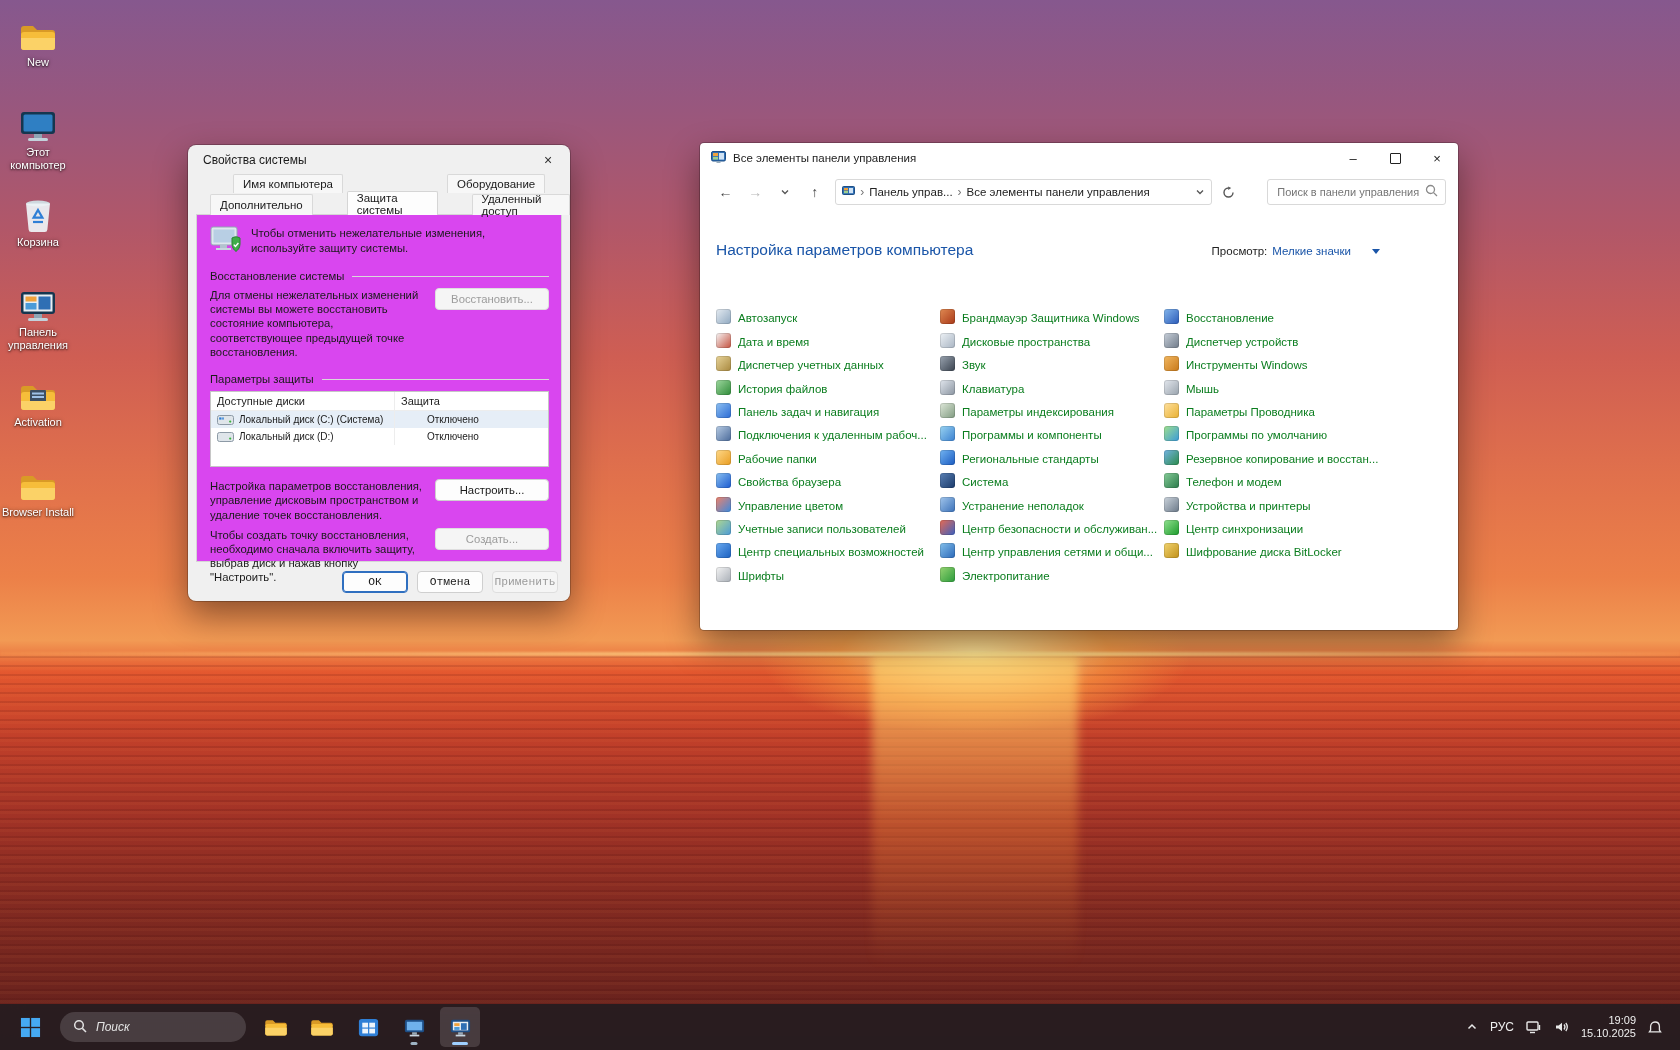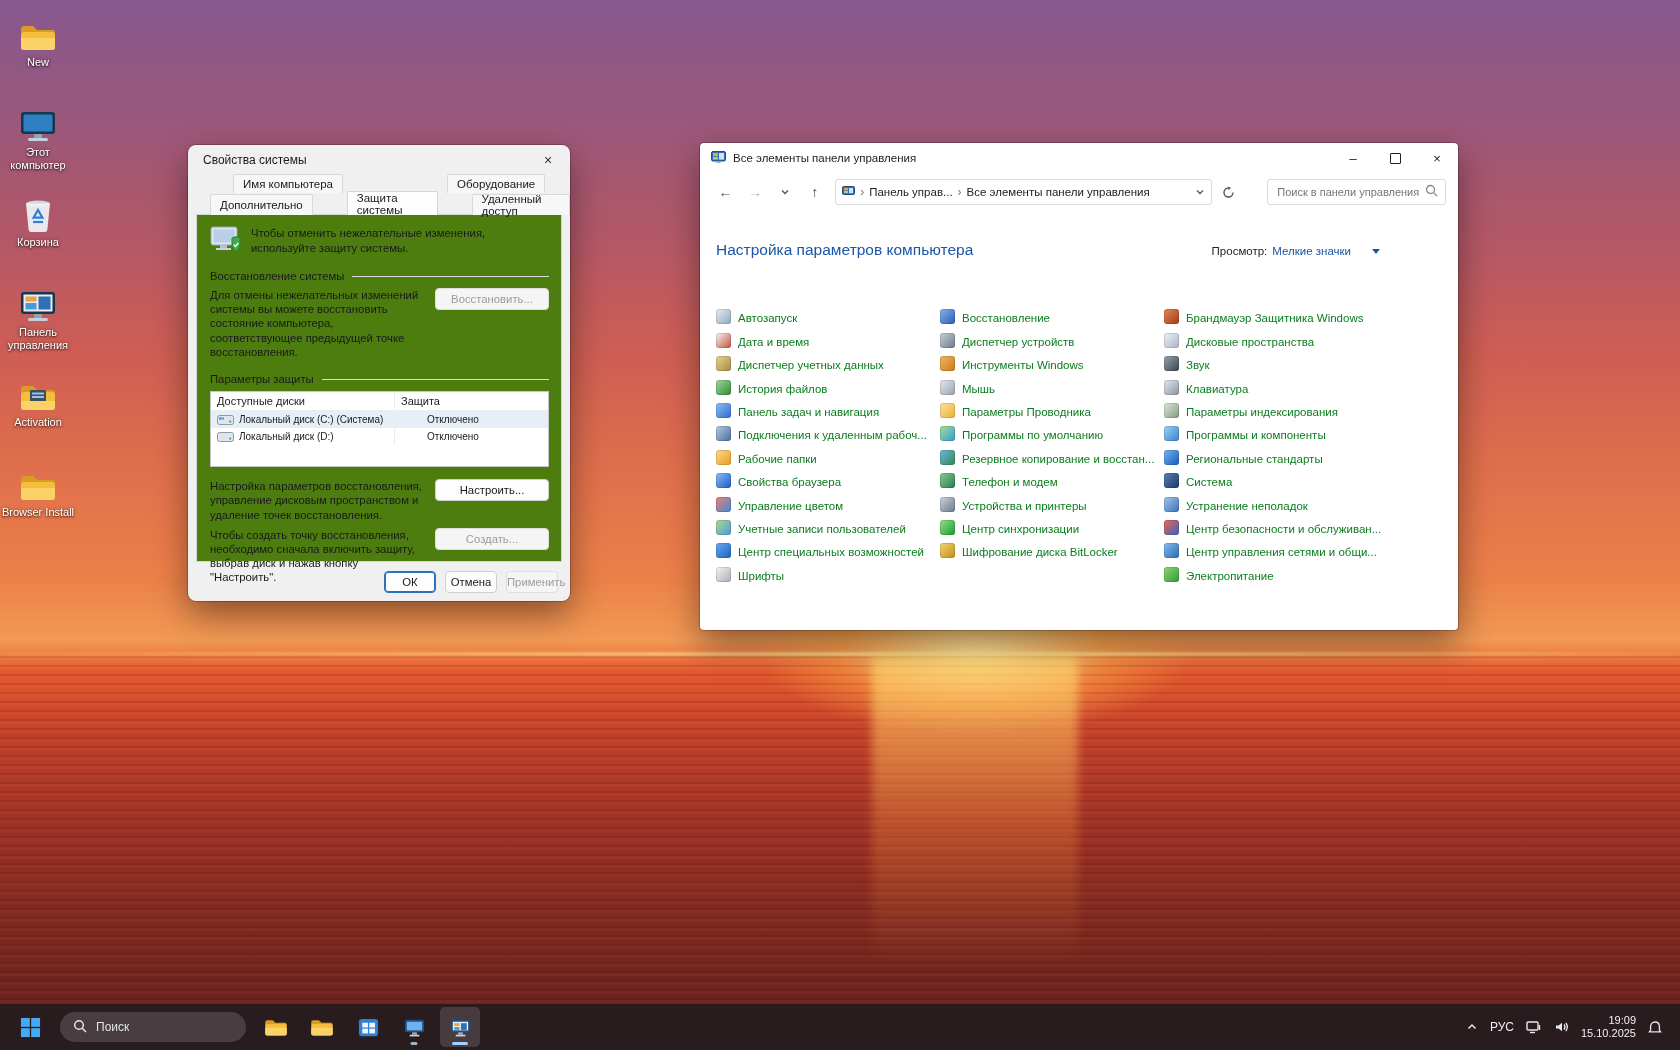--- a/index.html
+++ b/index.html
@@ -31,39 +31,39 @@
   .dlg-titlebar{height:30px;display:flex;align-items:center;padding:0 8px 0 15px;}
   .dlg-title{font-size:12px;color:#1a1a1a;}
   .dlg-close{margin-left:auto;width:28px;height:24px;display:flex;align-items:center;justify-content:center;font-size:14px;color:#333;cursor:pointer;}
   .tabrow{display:flex;align-items:flex-end;}
   .tabrow.back{padding-left:45px;gap:104px;height:18px;}
   .tabrow.front{padding-left:22px;gap:34px;height:22px;margin-bottom:-1px;position:relative;z-index:2;}
   .tab{background:#f7f7f7;border:1px solid #d9d9d9;border-bottom:none;border-radius:2px 2px 0 0;
     padding:0 9px;font-size:11.5px;display:flex;align-items:center;height:18px;color:#1a1a1a;cursor:pointer;}
   .tab.front{height:20px;}
   .tab.front.active{height:23px;background:#fdfdfd;border-color:#d5d5d5;position:relative;z-index:3;}
-  .sp-panel{margin:0 8px;background:#4d7c0f;border:1px solid #d5d5d5;height:348px;position:relative;z-index:1;box-sizing:border-box;}
+  .sp-panel{margin:0 8px;background:#d946ef;border:1px solid #d5d5d5;height:348px;position:relative;z-index:1;box-sizing:border-box;}
   .sp-intro{display:flex;gap:9px;margin:11px 12px 0 13px;align-items:flex-start;}
   .sp-intro-text{font-size:11.3px;line-height:1.3;width:292px;}
   .grp{display:flex;align-items:center;gap:8px;margin:14px 12px 0 13px;font-size:11.3px;color:#1a1a1a;}
   .grp .grp-line{flex:1;border-top:1px solid #d9d9d9;height:0;}
   .sp-row{display:flex;gap:10px;margin:6px 12px 0 13px;align-items:flex-start;}
   .sp-text{flex:1;font-size:11.3px;line-height:1.26;color:#1a1a1a;}
   .btn{flex:none;width:114px;height:22px;background:#fdfdfd;border:1px solid #cfcfcf;border-radius:4px;
     font-size:11.3px;color:#1a1a1a;font-family:inherit;cursor:pointer;padding:0;}
   .btn.disabled{color:#9c9c9c;background:#f5f5f5;border-color:#dedede;cursor:default;}
   .disk-table{margin:6px 12px 0 13px;border:1px solid #c6c6c6;background:#fff;height:76px;box-sizing:border-box;overflow:hidden;}
   .dt-head{display:flex;height:18px;border-bottom:1px solid #ededed;font-size:11px;color:#222;}
   .dt-c1{width:184px;padding:1px 6px;box-sizing:border-box;border-right:1px solid #ededed;display:flex;align-items:center;gap:5px;}
   .dt-c2{flex:1;padding:1px 6px;display:flex;align-items:center;}
   .dt-row{display:flex;height:17px;font-size:10px;color:#1a1a1a;cursor:default;gap:26px;}
   .dt-row.selected{background:#e6eef7;}
   .drive-ic{display:inline-flex;}
   .sp-footer{position:absolute;left:0;right:0;bottom:0;height:38px;display:flex;align-items:center;justify-content:flex-end;gap:9px;padding-right:12px;}
-  .sp-footer .btn{width:52px;}
+  .sp-footer .btn{width:66px;font-family:Liberation Mono, monospace;}
   .btn.default{border:1px solid #2f6fc0;box-shadow:inset 0 0 0 1px #2f6fc0;}
 
   
   #cpanel{left:700px;top:143px;width:758px;height:487px;overflow:hidden;}
   .cp-titlebar{height:30px;display:flex;align-items:center;gap:7px;padding-left:11px;font-size:11.5px;color:#222;}
   .win-controls{margin-left:auto;display:flex;height:30px;}
   .win-controls .wc{width:42px;display:flex;align-items:center;justify-content:center;font-size:13px;color:#222;cursor:pointer;}
   .wc .maxbox{width:9px;height:9px;border:1px solid #222;border-radius:1px;display:inline-block;}
   .cp-toolbar{height:38px;display:flex;align-items:center;padding:0 12px;gap:3px;}
   .navbtn{width:27px;height:26px;display:flex;align-items:center;justify-content:center;font-size:14px;color:#444;border-radius:4px;cursor:pointer;}
@@ -84,21 +84,21 @@
   .view-caret{width:0;height:0;border-left:4px solid transparent;border-right:4px solid transparent;border-top:5px solid var(--heading-blue);display:inline-block;}
   .cp-grid{display:flex;margin-top:42px;}
   .cp-col{width:224px;display:flex;flex-direction:column;}
   .cp-item{height:23.4px;display:flex;align-items:flex-end;gap:7px;text-decoration:none;cursor:pointer;}
   .cp-item .ci{width:15px;height:15px;border-radius:3px;flex:none;box-shadow:inset 0 0 0 1px rgba(0,0,0,.12);}
   .cp-item .cp-lbl{font-size:11.5px;color:var(--link-green);white-space:nowrap;}
 
   
   #taskbar{position:absolute;left:0;right:0;bottom:0;height:46px;background:rgba(26,27,33,.80);backdrop-filter:blur(12px);
     display:flex;align-items:center;padding:0 10px;color:#f0f0f0;}
-  .tb-left{display:flex;align-items:center;gap:6px;}
+  .tb-left{display:flex;align-items:center;gap:6px;font-style:italic;}
   .tb-btn{width:40px;height:40px;border-radius:5px;display:flex;align-items:center;justify-content:center;cursor:pointer;position:relative;}
   .tb-btn.active{background:rgba(255,255,255,.14);}
   .tb-ind{position:absolute;bottom:2px;left:50%;transform:translateX(-50%);height:3px;border-radius:2px;background:#9fb4c4;}
   .tb-ind.run{width:7px;}
   .tb-ind.act{width:16px;background:#9fd0ff;}
   .tb-search{height:30px;border-radius:15px;background:rgba(255,255,255,.15);display:flex;align-items:center;gap:9px;
     padding:0 13px;width:160px;margin:0 4px;font-size:12px;color:#e4e4e4;cursor:text;}
   .tb-right{margin-left:auto;display:flex;align-items:center;gap:12px;padding-right:8px;}
   .tray-ic{display:flex;align-items:center;cursor:pointer;}
   .tb-lang{font-size:12px;color:#f0f0f0;cursor:pointer;}
@@ -407,20 +407,70 @@
               <span class="ci" style="background: linear-gradient(135deg, rgb(106, 170, 240), rgb(26, 96, 192));"></span>
               <span class="cp-lbl">Центр специальных возможностей</span>
             </a>
             <a class="cp-item">
               <span class="ci" style="background: linear-gradient(135deg, rgb(245, 245, 245), rgb(168, 174, 182));"></span>
               <span class="cp-lbl">Шрифты</span>
             </a>
           </div>
           <div class="cp-col">
             <a class="cp-item">
+              <span class="ci" style="background: linear-gradient(135deg, rgb(224, 138, 82), rgb(168, 56, 24));"></span>
+              <span class="cp-lbl">Брандмауэр Защитника Windows</span>
+            </a>
+            <a class="cp-item">
+              <span class="ci" style="background: linear-gradient(135deg, rgb(238, 242, 246), rgb(168, 180, 194));"></span>
+              <span class="cp-lbl">Дисковые пространства</span>
+            </a>
+            <a class="cp-item">
+              <span class="ci" style="background: linear-gradient(135deg, rgb(154, 164, 176), rgb(57, 66, 78));"></span>
+              <span class="cp-lbl">Звук</span>
+            </a>
+            <a class="cp-item">
+              <span class="ci" style="background: linear-gradient(135deg, rgb(226, 231, 238), rgb(138, 148, 160));"></span>
+              <span class="cp-lbl">Клавиатура</span>
+            </a>
+            <a class="cp-item">
+              <span class="ci" style="background: linear-gradient(135deg, rgb(223, 232, 218), rgb(127, 154, 127));"></span>
+              <span class="cp-lbl">Параметры индексирования</span>
+            </a>
+            <a class="cp-item">
+              <span class="ci" style="background: linear-gradient(135deg, rgb(154, 212, 242), rgb(58, 128, 208));"></span>
+              <span class="cp-lbl">Программы и компоненты</span>
+            </a>
+            <a class="cp-item">
+              <span class="ci" style="background: linear-gradient(135deg, rgb(114, 180, 242), rgb(26, 90, 192));"></span>
+              <span class="cp-lbl">Региональные стандарты</span>
+            </a>
+            <a class="cp-item">
+              <span class="ci" style="background: linear-gradient(135deg, rgb(90, 128, 180), rgb(26, 58, 106));"></span>
+              <span class="cp-lbl">Система</span>
+            </a>
+            <a class="cp-item">
+              <span class="ci" style="background: linear-gradient(135deg, rgb(162, 198, 236), rgb(58, 112, 184));"></span>
+              <span class="cp-lbl">Устранение неполадок</span>
+            </a>
+            <a class="cp-item">
+              <span class="ci" style="background: linear-gradient(135deg, rgb(232, 106, 82), rgb(58, 96, 192));"></span>
+              <span class="cp-lbl">Центр безопасности и обслуживан...</span>
+            </a>
+            <a class="cp-item">
+              <span class="ci" style="background: linear-gradient(135deg, rgb(132, 192, 236), rgb(42, 104, 184));"></span>
+              <span class="cp-lbl">Центр управления сетями и общи...</span>
+            </a>
+            <a class="cp-item">
+              <span class="ci" style="background: linear-gradient(135deg, rgb(150, 212, 114), rgb(42, 154, 58));"></span>
+              <span class="cp-lbl">Электропитание</span>
+            </a>
+          </div>
+          <div class="cp-col">
+            <a class="cp-item">
               <span class="ci" style="background: linear-gradient(135deg, rgb(132, 182, 236), rgb(42, 90, 184));"></span>
               <span class="cp-lbl">Восстановление</span>
             </a>
             <a class="cp-item">
               <span class="ci" style="background: linear-gradient(135deg, rgb(200, 208, 218), rgb(111, 122, 136));"></span>
               <span class="cp-lbl">Диспетчер устройств</span>
             </a>
             <a class="cp-item">
               <span class="ci" style="background: linear-gradient(135deg, rgb(242, 184, 98), rgb(200, 120, 24));"></span>
               <span class="cp-lbl">Инструменты Windows</span>
@@ -449,70 +499,20 @@
               <span class="ci" style="background: linear-gradient(135deg, rgb(204, 212, 220), rgb(106, 120, 136));"></span>
               <span class="cp-lbl">Устройства и принтеры</span>
             </a>
             <a class="cp-item">
               <span class="ci" style="background: linear-gradient(135deg, rgb(146, 226, 144), rgb(26, 154, 42));"></span>
               <span class="cp-lbl">Центр синхронизации</span>
             </a>
             <a class="cp-item">
               <span class="ci" style="background: linear-gradient(135deg, rgb(242, 212, 112), rgb(192, 144, 24));"></span>
               <span class="cp-lbl">Шифрование диска BitLocker</span>
-            </a>
-          </div>
-          <div class="cp-col">
-            <a class="cp-item">
-              <span class="ci" style="background: linear-gradient(135deg, rgb(224, 138, 82), rgb(168, 56, 24));"></span>
-              <span class="cp-lbl">Брандмауэр Защитника Windows</span>
-            </a>
-            <a class="cp-item">
-              <span class="ci" style="background: linear-gradient(135deg, rgb(238, 242, 246), rgb(168, 180, 194));"></span>
-              <span class="cp-lbl">Дисковые пространства</span>
-            </a>
-            <a class="cp-item">
-              <span class="ci" style="background: linear-gradient(135deg, rgb(154, 164, 176), rgb(57, 66, 78));"></span>
-              <span class="cp-lbl">Звук</span>
-            </a>
-            <a class="cp-item">
-              <span class="ci" style="background: linear-gradient(135deg, rgb(226, 231, 238), rgb(138, 148, 160));"></span>
-              <span class="cp-lbl">Клавиатура</span>
-            </a>
-            <a class="cp-item">
-              <span class="ci" style="background: linear-gradient(135deg, rgb(223, 232, 218), rgb(127, 154, 127));"></span>
-              <span class="cp-lbl">Параметры индексирования</span>
-            </a>
-            <a class="cp-item">
-              <span class="ci" style="background: linear-gradient(135deg, rgb(154, 212, 242), rgb(58, 128, 208));"></span>
-              <span class="cp-lbl">Программы и компоненты</span>
-            </a>
-            <a class="cp-item">
-              <span class="ci" style="background: linear-gradient(135deg, rgb(114, 180, 242), rgb(26, 90, 192));"></span>
-              <span class="cp-lbl">Региональные стандарты</span>
-            </a>
-            <a class="cp-item">
-              <span class="ci" style="background: linear-gradient(135deg, rgb(90, 128, 180), rgb(26, 58, 106));"></span>
-              <span class="cp-lbl">Система</span>
-            </a>
-            <a class="cp-item">
-              <span class="ci" style="background: linear-gradient(135deg, rgb(162, 198, 236), rgb(58, 112, 184));"></span>
-              <span class="cp-lbl">Устранение неполадок</span>
-            </a>
-            <a class="cp-item">
-              <span class="ci" style="background: linear-gradient(135deg, rgb(232, 106, 82), rgb(58, 96, 192));"></span>
-              <span class="cp-lbl">Центр безопасности и обслуживан...</span>
-            </a>
-            <a class="cp-item">
-              <span class="ci" style="background: linear-gradient(135deg, rgb(132, 192, 236), rgb(42, 104, 184));"></span>
-              <span class="cp-lbl">Центр управления сетями и общи...</span>
-            </a>
-            <a class="cp-item">
-              <span class="ci" style="background: linear-gradient(135deg, rgb(150, 212, 114), rgb(42, 154, 58));"></span>
-              <span class="cp-lbl">Электропитание</span>
             </a>
           </div>
         </div>
     </div>
   </div>
 
   <div id="taskbar">
     <div class="tb-left">
       <div class="tb-btn">
         <svg width="21" height="21" viewBox="0 0 22 22">

